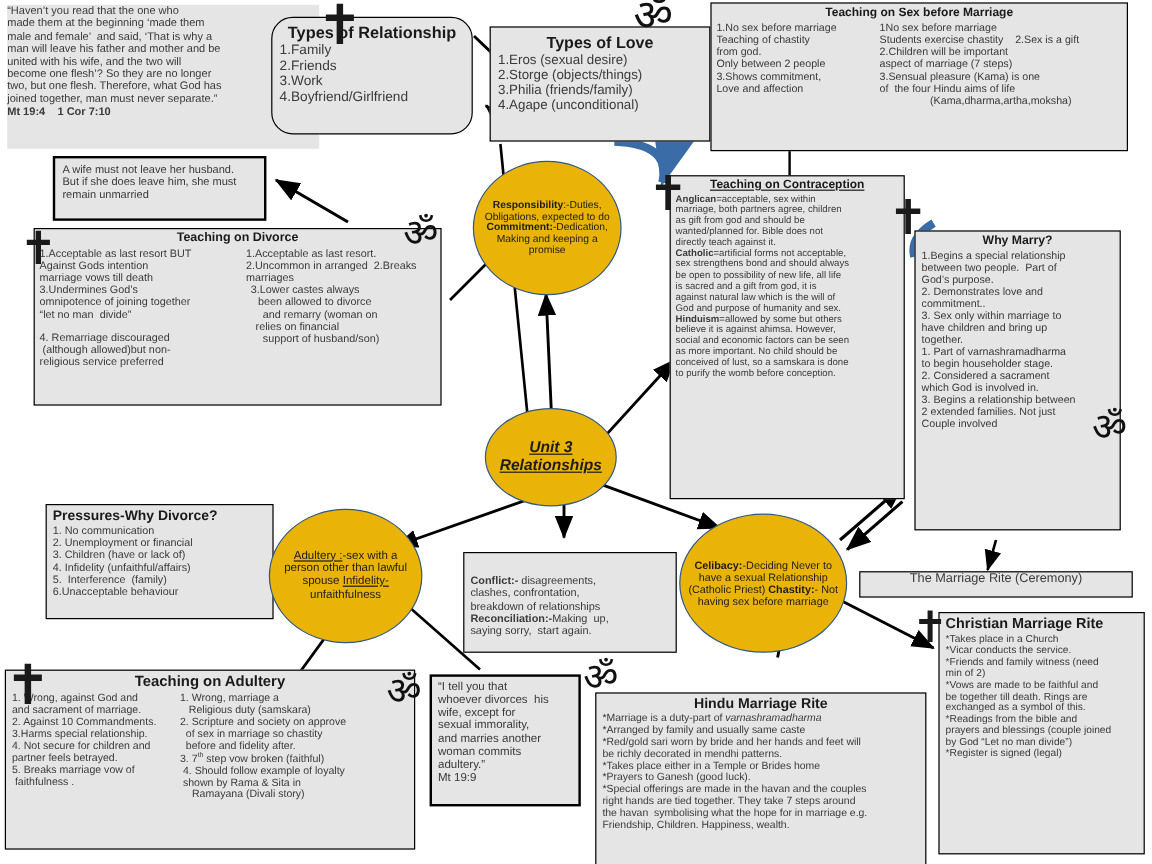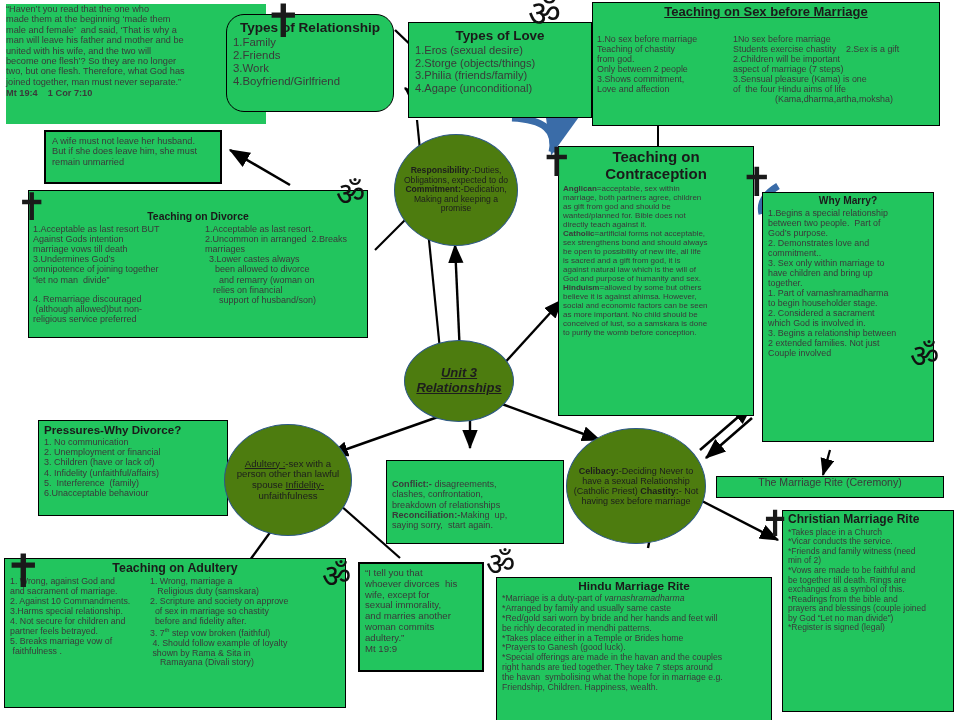--- a/index.html
+++ b/index.html
@@ -20,21 +20,21 @@
   #links {
     position: absolute;
     left: 0; top: 0;
     width: 960px; height: 720px;
     pointer-events: none;
     z-index: 1;
   }
   .box {
     position: absolute;
     box-sizing: border-box;
-    background: #22c55e;
+    background: #e5e5e5;
     border: 1px solid #000000;
     z-index: 3;
     line-height: 1.13;
     color: #3a3a3a;
   }
   .box.thick { border-width: 2.5px; }
   .box .title {
     font-weight: bold;
     text-align: center;
     color: #1a1a1a;
@@ -42,21 +42,21 @@
   }
   .box .ln { display: block; white-space: pre; }
   .two-col {
     display: flex;
     gap: 0px;
   }
   .col { flex: 1 1 auto; }
   .circle {
     position: absolute;
     box-sizing: border-box;
-    background: #4d7c0f;
+    background: #eab308;
     border: 1.5px solid #2e5987;
     border-radius: 50%;
     z-index: 4;
     display: flex;
     align-items: center;
     justify-content: center;
     text-align: center;
     color: #1d1d1d;
     line-height: 1.12;
   }
@@ -168,21 +168,21 @@
 
   <div class="box" style="left:408px; top:22px; width:184px; height:96px; padding:5px 6px; font-size:11.1px;">
     <span class="title" style="font-size:13.4px; margin-bottom:1px;">Types of Love</span>
     <span class="ln">1.Eros (sexual desire)</span>
     <span class="ln">2.Storge (objects/things)</span>
     <span class="ln">3.Philia (friends/family)</span>
     <span class="ln">4.Agape (unconditional)</span>
   </div>
 
   <div class="box" style="left:592px; top:2px; width:348px; height:124px; padding:2px 4px; font-size:8.9px;">
-    <span class="title" style="font-size:13px; margin-bottom:14px;text-decoration:underline;">Teaching on Sex  before Marriage</span>
+    <span class="title" style="font-size:10px; margin-bottom:2px;">Teaching on Sex  before Marriage</span>
     <div class="two-col">
       <div class="col" style="width:136px; flex:0 0 136px;">
         <span class="ln">1.No sex before marriage</span>
         <span class="ln">Teaching of chastity</span>
         <span class="ln">from god.</span>
         <span class="ln">Only between 2 people</span>
         <span class="ln">3.Shows commitment,</span>
         <span class="ln">Love and affection</span>
       </div>
       <div class="col">
@@ -190,21 +190,21 @@
         <span class="ln">Students exercise chastity    2.Sex is a gift</span>
         <span class="ln">2.Children will be important</span>
         <span class="ln">aspect of marriage (7 steps)</span>
         <span class="ln">3.Sensual pleasure (Kama) is one</span>
         <span class="ln">of  the four Hindu aims of life</span>
         <span class="ln" style="text-align:center;">(Kama,dharma,artha,moksha)</span>
       </div>
     </div>
   </div>
 
-  <div class="box" style="left:28px; top:190px; width:340px; height:148px; padding:20px 4px; font-size:9.0px;">
+  <div class="box" style="left:28px; top:190px; width:340px; height:148px; padding:2px 4px; font-size:9.0px;">
     <span class="title" style="font-size:10.4px; margin-bottom:1px;">Teaching on Divorce</span>
     <div class="two-col">
       <div class="col" style="width:172px; flex:0 0 172px;">
         <span class="ln">1.Acceptable as last resort BUT</span>
         <span class="ln">Against Gods intention</span>
         <span class="ln">marriage vows till death</span>
         <span class="ln">3.Undermines God’s</span>
         <span class="ln">omnipotence of joining together</span>
         <span class="ln">“let no man  divide”</span>
         <span class="ln" style="height:9px;"></span>
@@ -229,21 +229,21 @@
     <div class="inner">
       <span class="ln"><b>Responsibility</b><span>:-Duties,</span></span>
       <span class="ln">Obligations, expected to do</span>
       <span class="ln"><b>Commitment:</b><span>-Dedication,</span></span>
       <span class="ln">Making and keeping a</span>
       <span class="ln">promise</span>
     </div>
   </div>
 
   <div class="box" style="left:558px; top:146px; width:196px; height:270px; padding:2px 4px; font-size:8.0px;">
-    <span class="title" style="font-size:15px; margin-bottom:1px;">Teaching on Contraception</span>
+    <span class="title" style="font-size:10px; margin-bottom:1px;text-decoration:underline;">Teaching on Contraception</span>
     <span class="ln"><b>Anglican</b><span>=acceptable, sex within</span></span>
     <span class="ln">marriage, both partners agree, children</span>
     <span class="ln">as gift from god and should be</span>
     <span class="ln">wanted/planned for. Bible does not</span>
     <span class="ln">directly teach against it.</span>
     <span class="ln"><b>Catholic</b><span>=artificial forms not acceptable,</span></span>
     <span class="ln">sex strengthens bond and should always</span>
     <span class="ln">be open to possibility of new life, all life</span>
     <span class="ln">is sacred and a gift from god, it is</span>
     <span class="ln">against natural law which is the will of</span>

